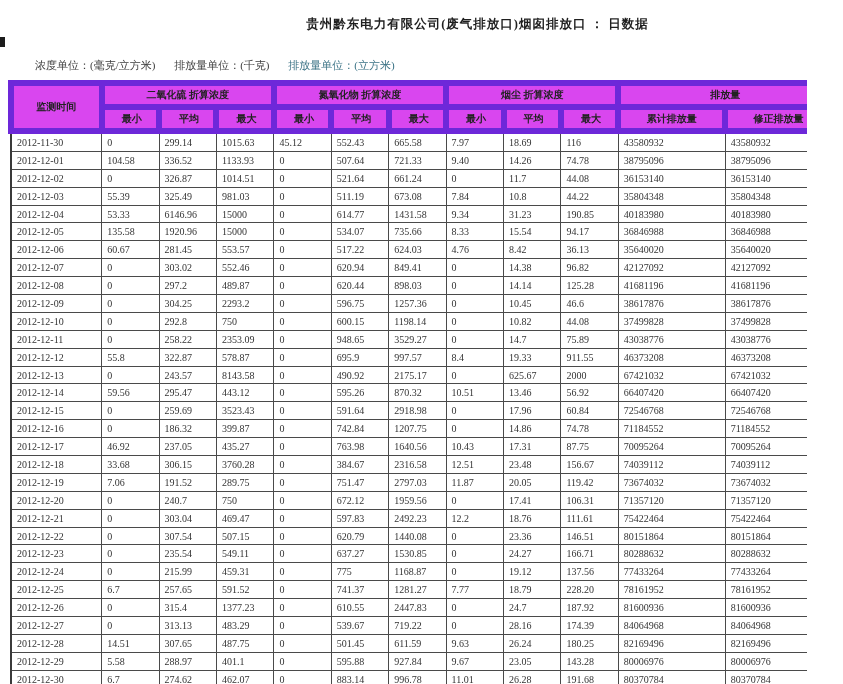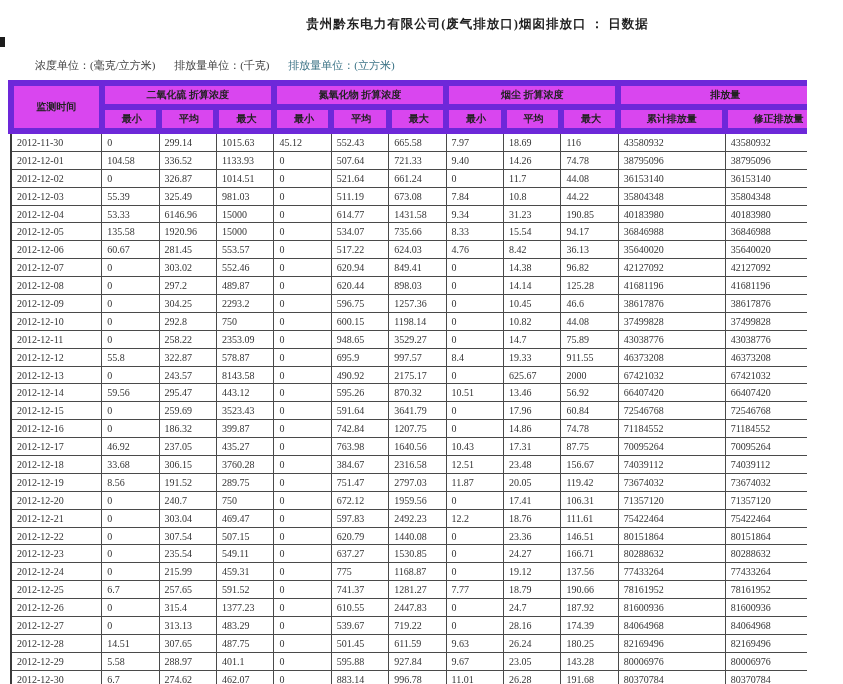--- a/index.html
+++ b/index.html
@@ -321,21 +321,21 @@
           <td>66407420</td>
           <td>66407420</td>
         </tr>
         <tr>
           <td>2012-12-15</td>
           <td>0</td>
           <td>259.69</td>
           <td>3523.43</td>
           <td>0</td>
           <td>591.64</td>
-          <td>3641.79</td>
+          <td>2918.98</td>
           <td>0</td>
           <td>17.96</td>
           <td>60.84</td>
           <td>72546768</td>
           <td>72546768</td>
         </tr>
         <tr>
           <td>2012-12-16</td>
           <td>0</td>
           <td>186.32</td>
@@ -372,21 +372,21 @@
           <td>384.67</td>
           <td>2316.58</td>
           <td>12.51</td>
           <td>23.48</td>
           <td>156.67</td>
           <td>74039112</td>
           <td>74039112</td>
         </tr>
         <tr>
           <td>2012-12-19</td>
-          <td>8.56</td>
+          <td>7.06</td>
           <td>191.52</td>
           <td>289.75</td>
           <td>0</td>
           <td>751.47</td>
           <td>2797.03</td>
           <td>11.87</td>
           <td>20.05</td>
           <td>119.42</td>
           <td>73674032</td>
           <td>73674032</td>
@@ -464,21 +464,21 @@
         <tr>
           <td>2012-12-25</td>
           <td>6.7</td>
           <td>257.65</td>
           <td>591.52</td>
           <td>0</td>
           <td>741.37</td>
           <td>1281.27</td>
           <td>7.77</td>
           <td>18.79</td>
-          <td>190.66</td>
+          <td>228.20</td>
           <td>78161952</td>
           <td>78161952</td>
         </tr>
         <tr>
           <td>2012-12-26</td>
           <td>0</td>
           <td>315.4</td>
           <td>1377.23</td>
           <td>0</td>
           <td>610.55</td>

